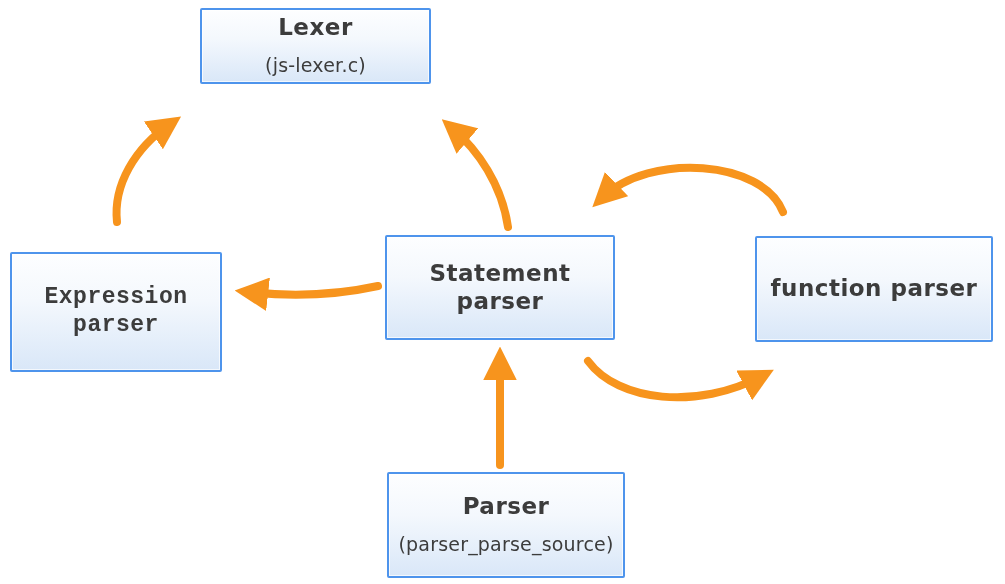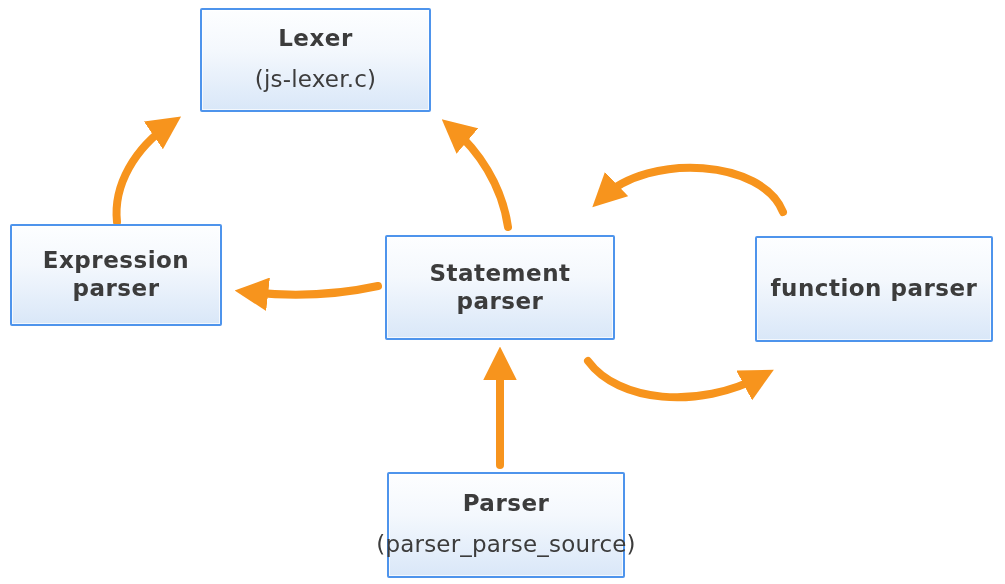--- a/index.html
+++ b/index.html
@@ -39,28 +39,28 @@
     color: #3C3C3C;
   }
   .node-title {
     font-size: 23px;
     font-weight: bold;
     line-height: 1.2;
     white-space: pre-line;
     letter-spacing: 0.5px;
   }
   .node-subtitle {
-    font-size: 23px;
+    font-size: 19px;
     line-height: 1.3;
     margin-top: 12px;
     white-space: nowrap;
     letter-spacing: 0.2px;
   }
-  #node-lexer       { left: 200px; top: 8px;   width: 231px; height: 104px; }
-  #node-expression  { left: 10px;  top: 224px; width: 212px; height: 102px; }
+  #node-lexer       { left: 200px; top: 8px;   width: 231px; height: 76px; }
+  #node-expression  { left: 10px;  top: 252px; width: 212px; height: 120px; font-family: Liberation Mono, monospace; }
   #node-statement   { left: 385px; top: 235px; width: 230px; height: 105px; }
   #node-function    { left: 755px; top: 236px; width: 238px; height: 106px; gap: 44px; }
   #node-parser      { left: 387px; top: 472px; width: 238px; height: 106px; }
 </style>
 </head>
 <body>
 
 <div class="canvas">
 
   <svg class="arrows-layer" viewBox="0 0 1005 584" xmlns="http://www.w3.org/2000/svg">

